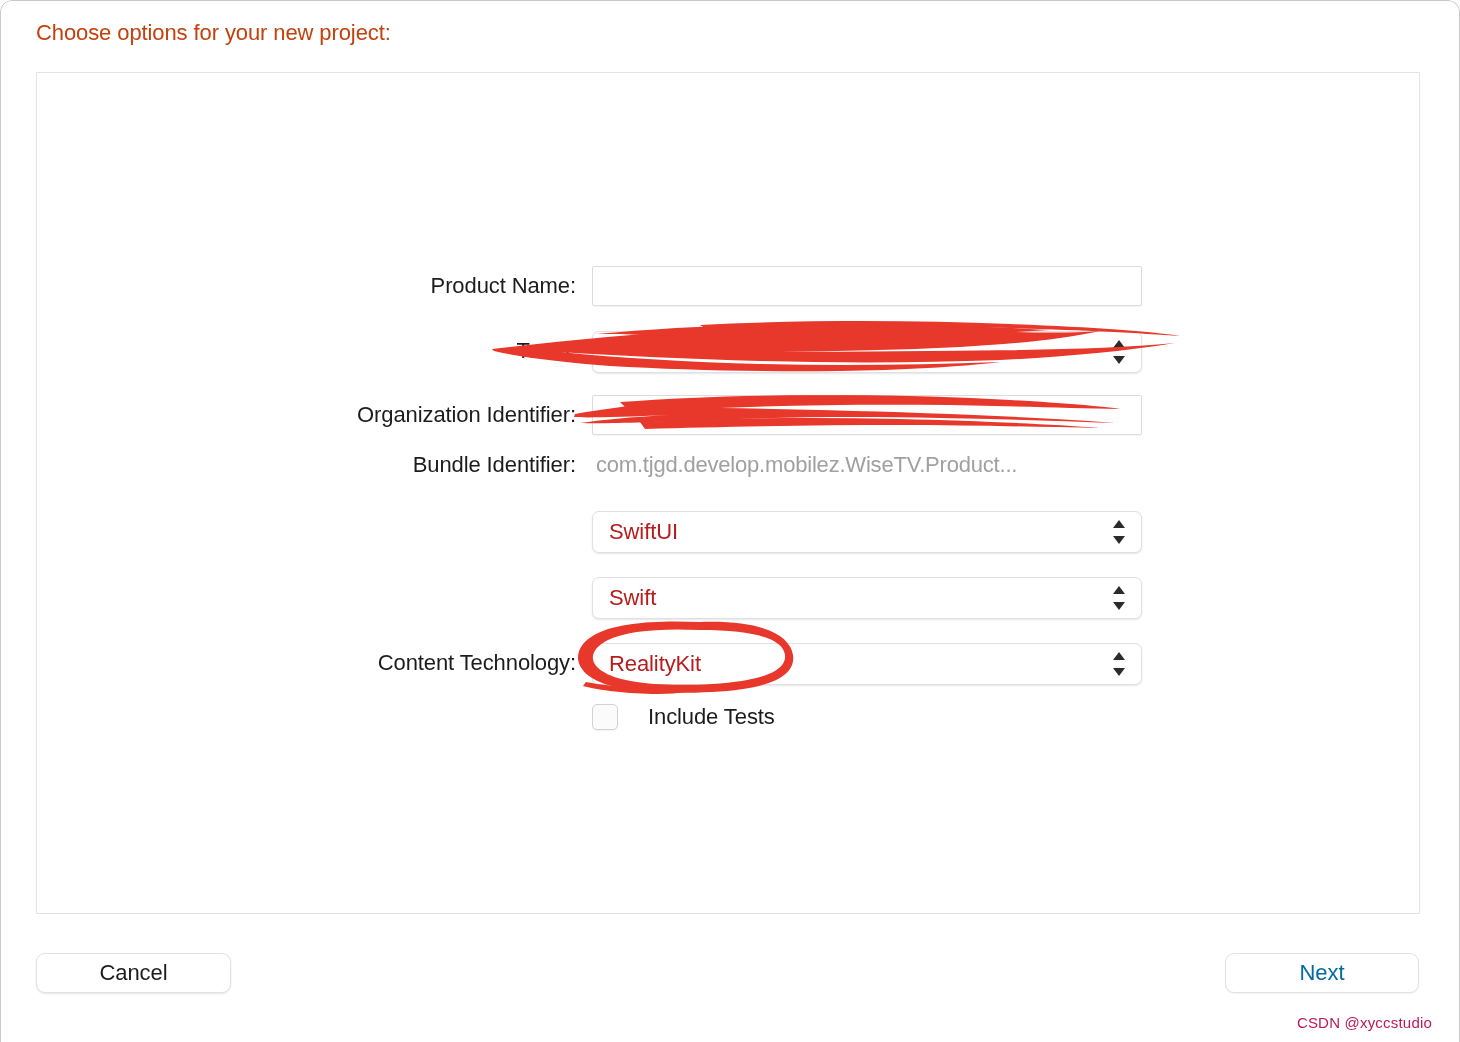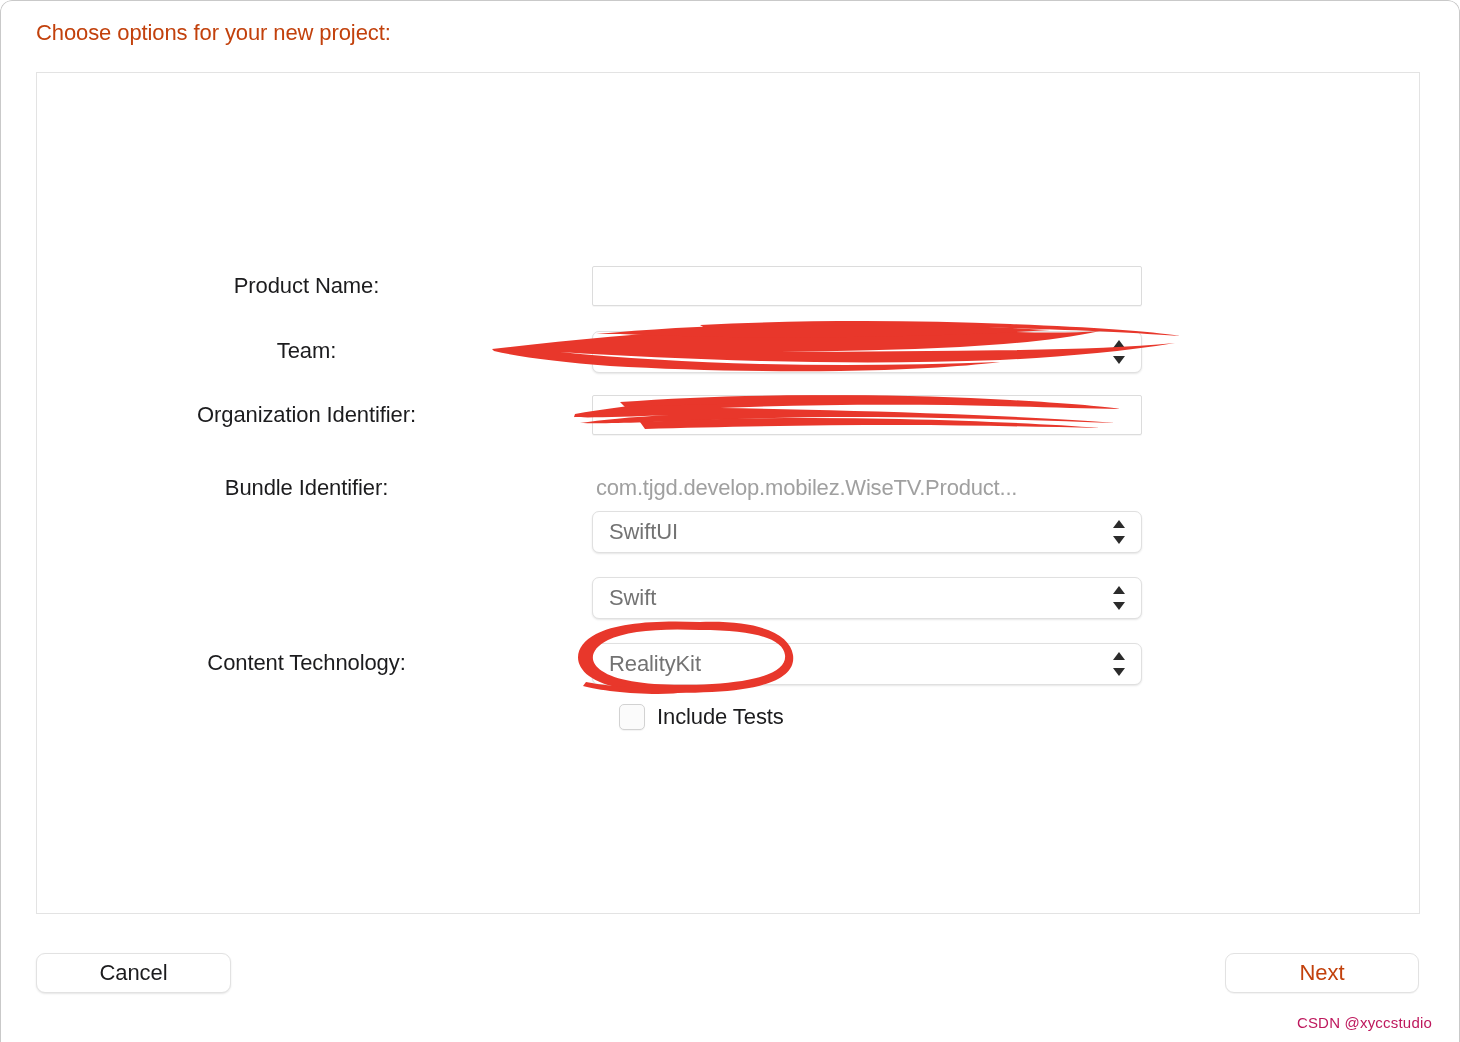--- a/index.html
+++ b/index.html
@@ -71,21 +71,21 @@
     width: 1384px;
     height: 40px;
     display: flex;
     align-items: center;
   }
 
   .row-label {
     position: absolute;
     left: 0;
     width: 539px;       
-    text-align: center;
+    text-align: right;
     font-size: 22px;
     color: #1c1c1e;
     letter-spacing: -0.1px;
     white-space: nowrap;
   }
 
   .row-control {
     position: absolute;
     left: 555px;        
     width: 550px;
@@ -127,41 +127,41 @@
     background: #ffffff;
     border: 1px solid #e0e0e0;
     border-radius: 7px;
     box-shadow: 0 1px 2px rgba(0,0,0,0.10);
     cursor: default;
     display: flex;
     align-items: center;
   }
   .popup-label {
     font-size: 22px;
-    color: #737373;
+    color: #b91c1c;
     padding-left: 16px;
     letter-spacing: -0.1px;
     white-space: nowrap;
   }
   .popup-stepper {
     position: absolute;
     right: 14px;
     top: 50%;
     transform: translateY(-50%);
     width: 16px;
     height: 28px;
   }
 
   
   .checkbox-row {
     position: absolute;
-    left: 582px;
+    left: 555px;
     display: flex;
     align-items: center;
-    gap: 12px;
+    gap: 30px;
   }
   .checkbox-box {
     width: 26px;
     height: 26px;
     background: #fbfbfb;
     border: 1px solid #d2d2d2;
     border-radius: 5px;
     box-shadow: 0 1px 1px rgba(0,0,0,0.05);
     cursor: default;
   }
@@ -185,21 +185,21 @@
     color: #1c1c1e;
     letter-spacing: -0.1px;
     cursor: default;
     display: flex;
     align-items: center;
     justify-content: center;
   }
   #cancel-button  { left: 36px;   top: 953px; width: 195px; }
   #previous-button{ left: 1017px; top: 953px; width: 194px; }
   #next-button    { left: 1225px; top: 953px; width: 194px;
-                    color: #c2410c; box-shadow: 0 1px 1px rgba(0,0,0,0.05); }
+                    color: #0369a1; box-shadow: 0 1px 1px rgba(0,0,0,0.05); }
 
   
   #watermark {
     position: absolute;
     right: 28px;
     top: 1014px;
     font-size: 15px;
     color: #be185d;
     letter-spacing: 0.2px;
     white-space: nowrap;
@@ -235,21 +235,21 @@
   <path d="M8 2 L14 10 L2 10 Z" fill="#2b2b2b"></path>
   <path d="M8 26 L2 18 L14 18 Z" fill="#2b2b2b"></path>
 </svg></span>
             </div>
           </div>
         </div>
         <div class="form-row" style="top: 322px;">
           <div class="row-label">Organization Identifier:</div>
           <div class="row-control"><input type="text" class="text-field" value="" style=""></div>
         </div>
-        <div class="form-row" style="top: 395px;">
+        <div class="form-row" style="top: 372px;">
           <div class="row-label">Bundle Identifier:</div>
           <div class="row-control">
             <div class="static-value">com.tjgd.develop.mobilez.WiseTV.Product...</div>
           </div>
         </div>
         <div class="form-row" style="top: 438px;">
           <div class="row-control">
             <div class="popup-button">
               <span class="popup-label">SwiftUI</span>
               <span class="popup-stepper"><svg viewBox="0 0 16 28" width="16" height="28" aria-hidden="true">

